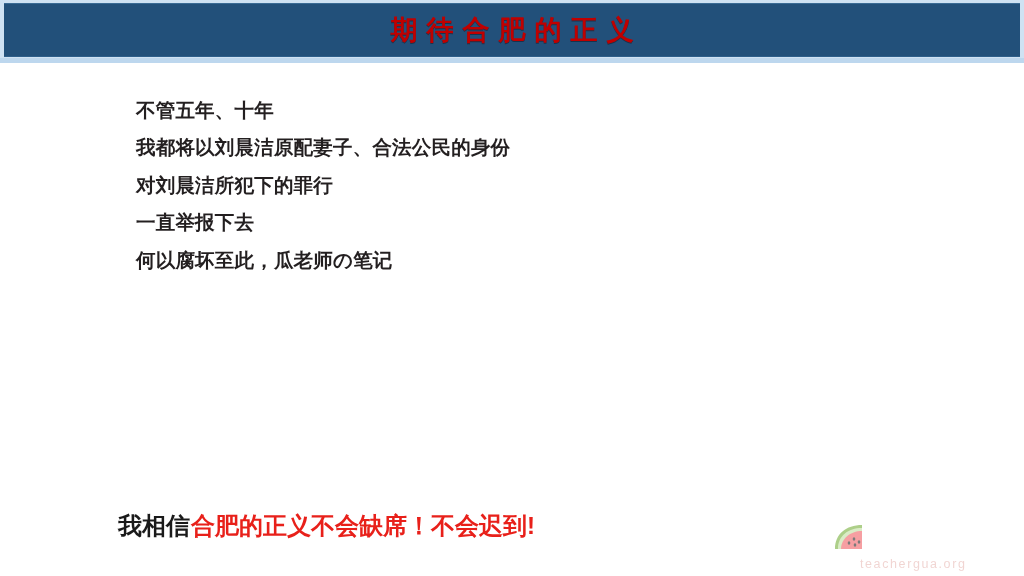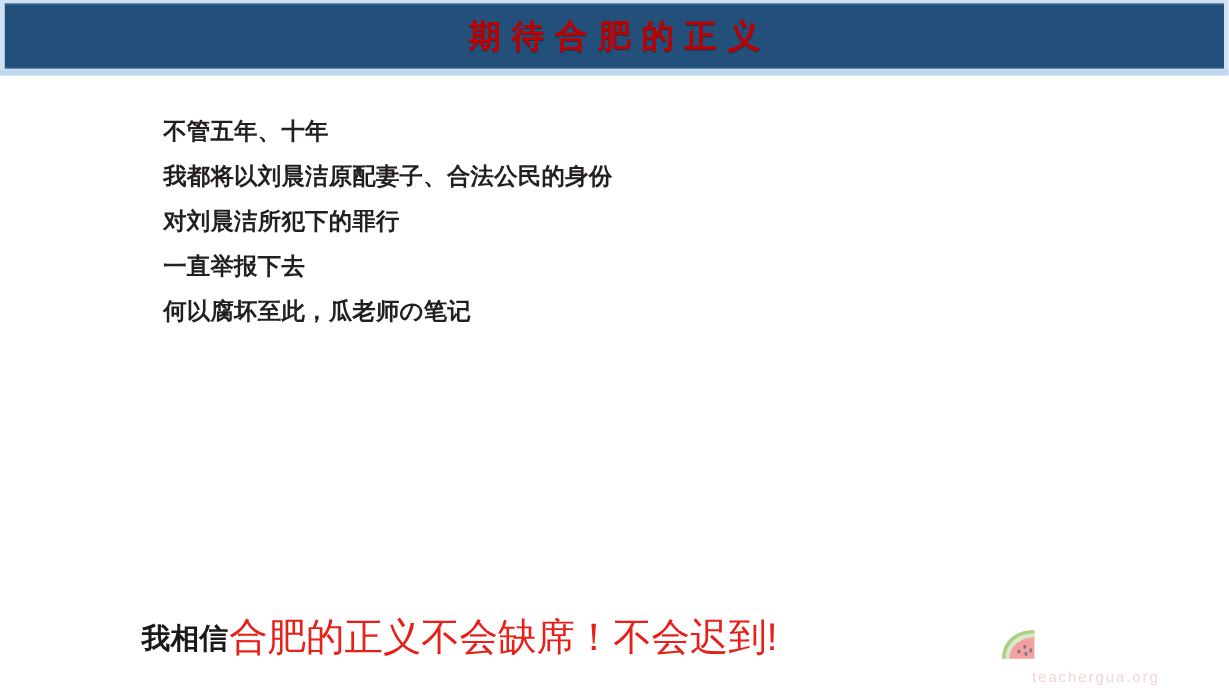--- a/index.html
+++ b/index.html
@@ -92,22 +92,22 @@
     white-space: nowrap;
     margin-top: 24px;
   }
   .finale-prefix {
     font-size: 24px;
     font-weight: bold;
     color: #1a1a1a;
     letter-spacing: 0px;
   }
   .finale-main {
-    font-size: 32px;
-    font-weight: normal;
+    font-size: 24px;
+    font-weight: bold;
     color: #e8201a;
     letter-spacing: 0px;
     margin-left: 1px;
   }
 
   
   .watermark {
     position: absolute;
     left: 832px;
     top: 521px;

